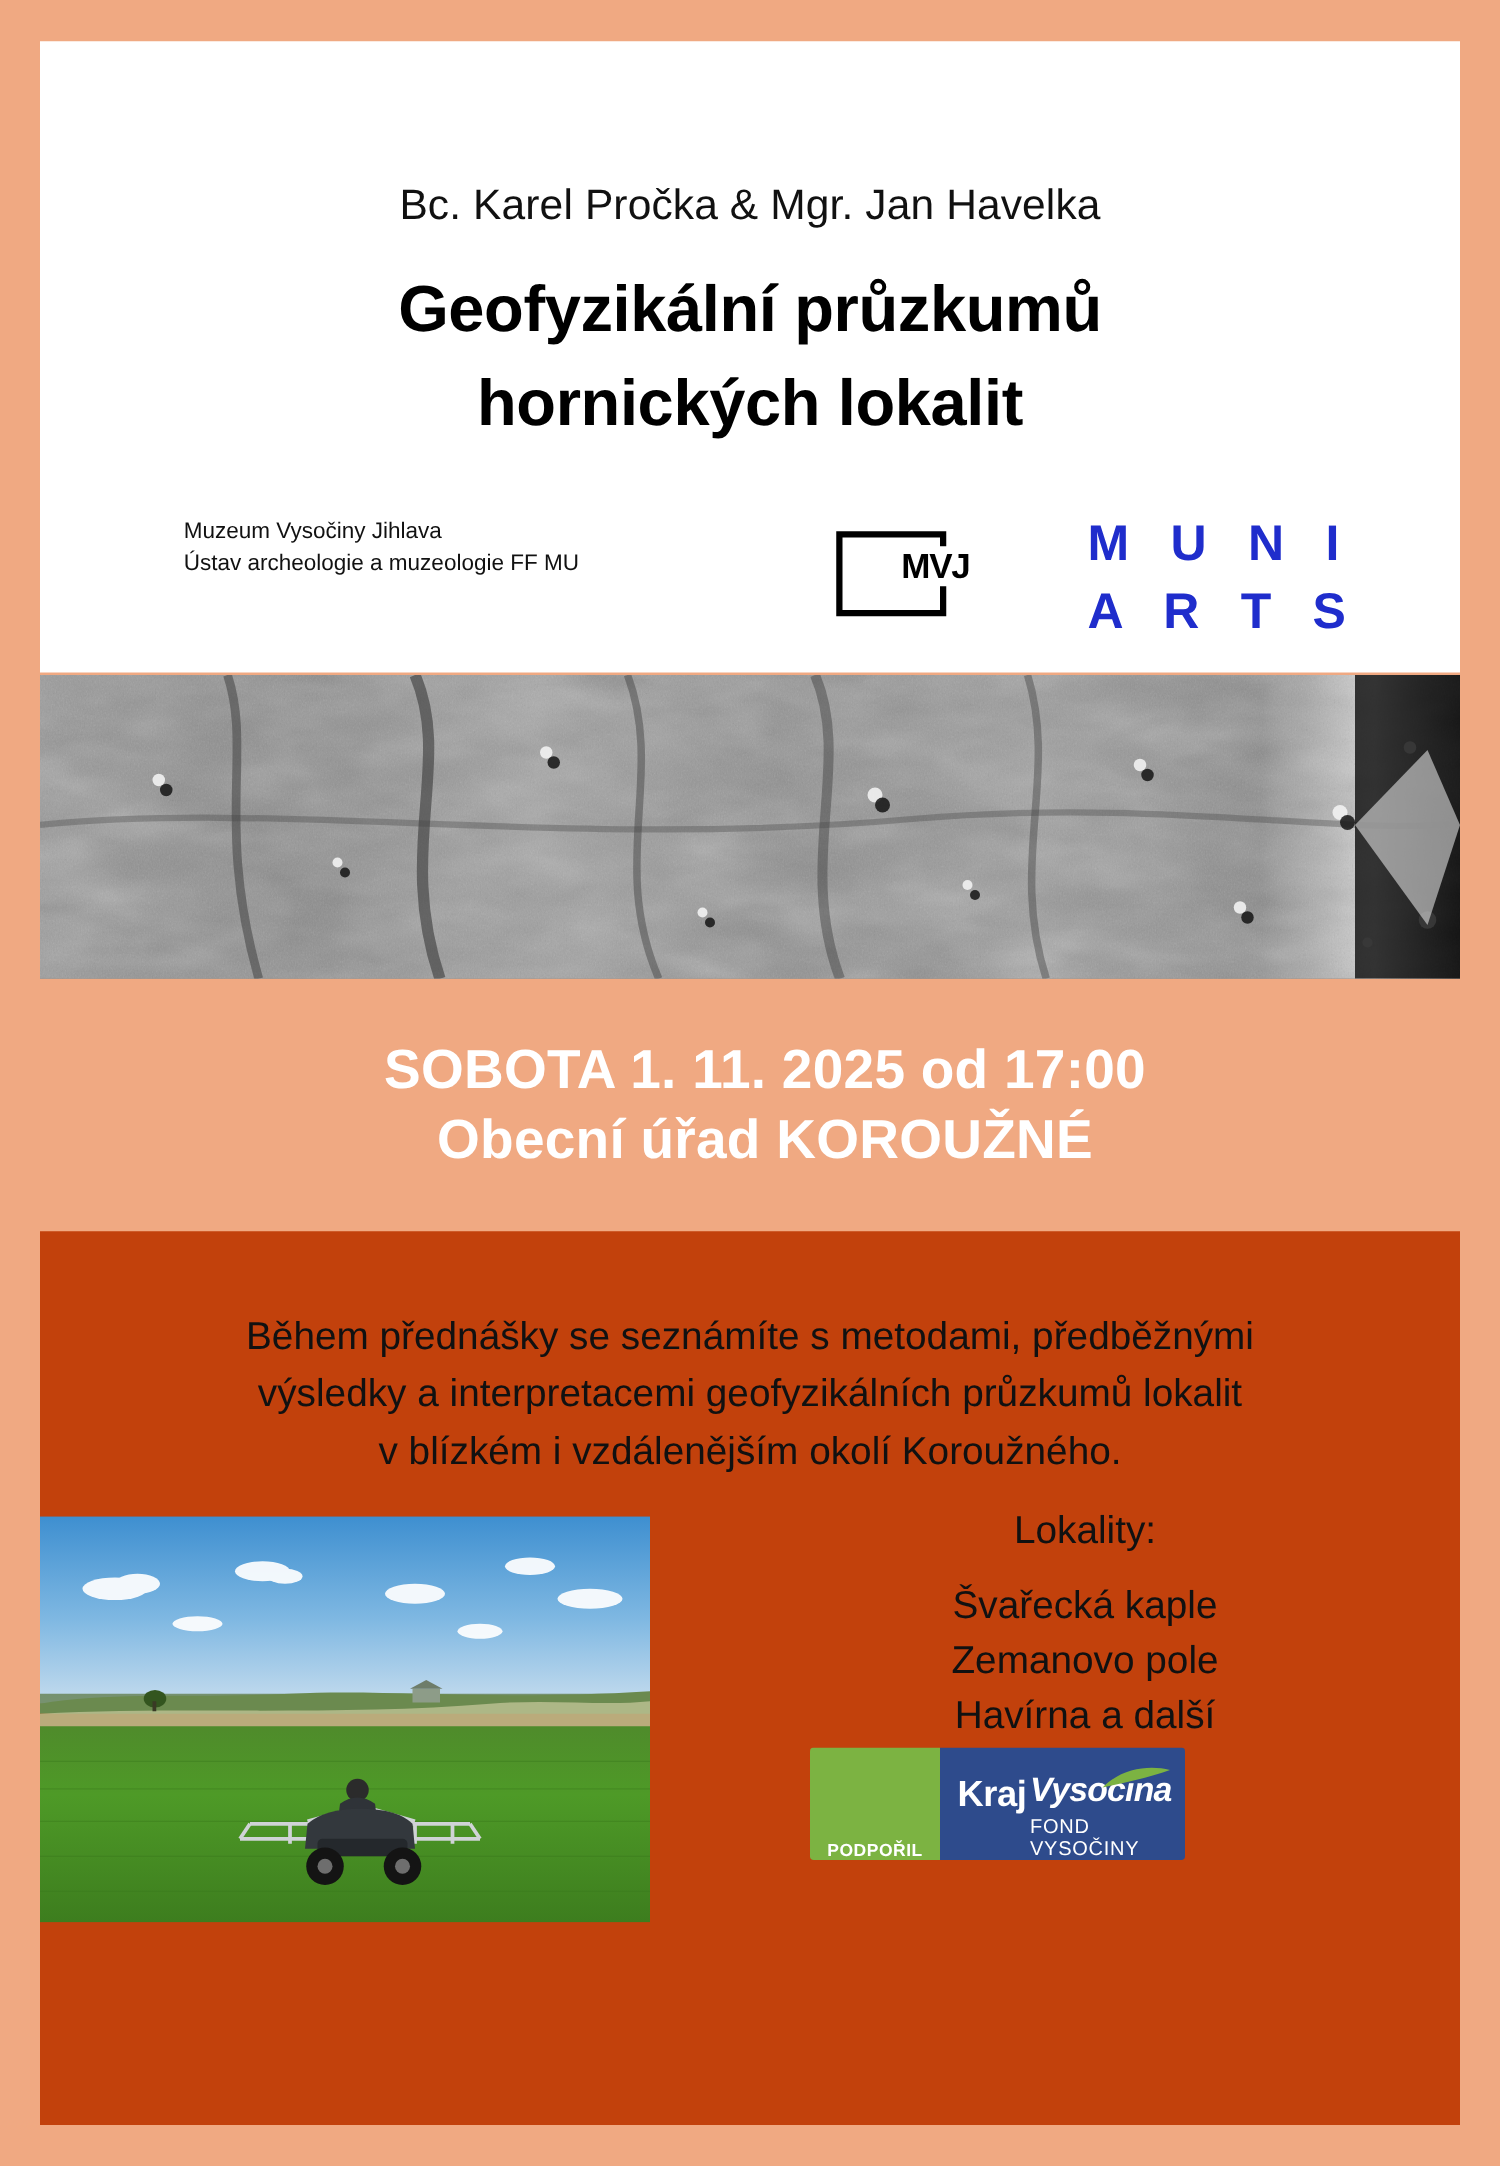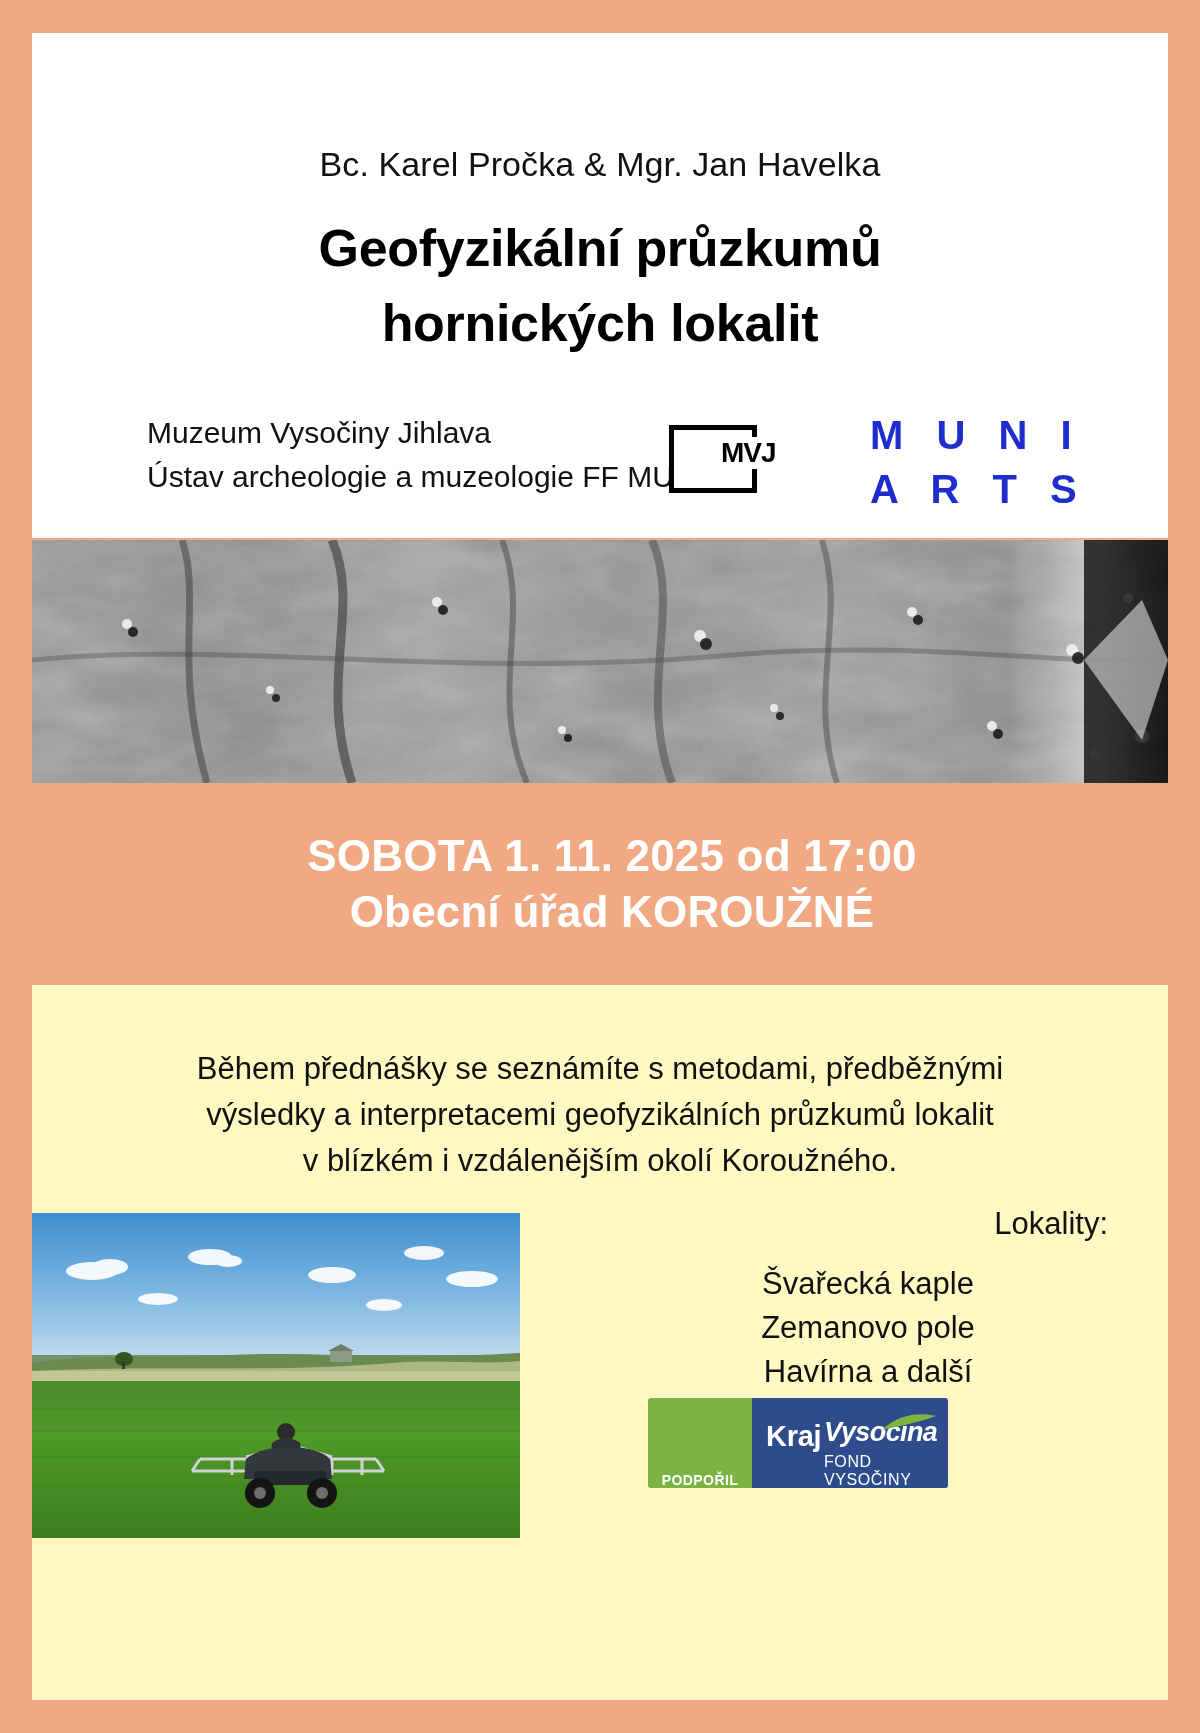--- a/index.html
+++ b/index.html
@@ -38,21 +38,21 @@
     font-size:52px;
     font-weight:700;
     color:#000;
     line-height:1.44;
     letter-spacing:-0.3px;
   }
 
   .orgblock{
     position:absolute;
     left:115px; top:378px;
-    font-size:30px;
+    font-size:18px;
     color:#111;
     line-height:1.45;
   }
   .orgblock div{white-space:nowrap;}
 
   
   .mvj-logo{
     position:absolute;
     left:637px; top:376px;
     width:150px; height:90px;
@@ -115,21 +115,21 @@
     line-height:1.28;
     letter-spacing:0.2px;
     padding-left:12px;
   }
 
   
   .panel-bottom{
     position:absolute;
     left:32px; top:985px;
     width:1136px; height:715px;
-    background:#fef9c3;
+    background:#c2410c;
     box-sizing:border-box;
   }
 
   .lead{
     position:absolute;
     left:0; top:61px; width:100%;
     text-align:center;
     font-size:31px;
     color:#111;
     line-height:1.48;
@@ -144,21 +144,21 @@
     width:488px; height:325px;
     overflow:hidden;
   }
   .photo svg{display:block;width:100%;height:100%;}
 
   
   .loc-head{
     position:absolute;
     left:596px; top:221px;
     width:480px;
-    text-align:right;
+    text-align:center;
     font-size:31px;
     color:#111;
   }
   .loc-list{
     position:absolute;
     left:596px; top:277px;
     width:480px;
     text-align:center;
     font-size:31px;
     color:#111;

